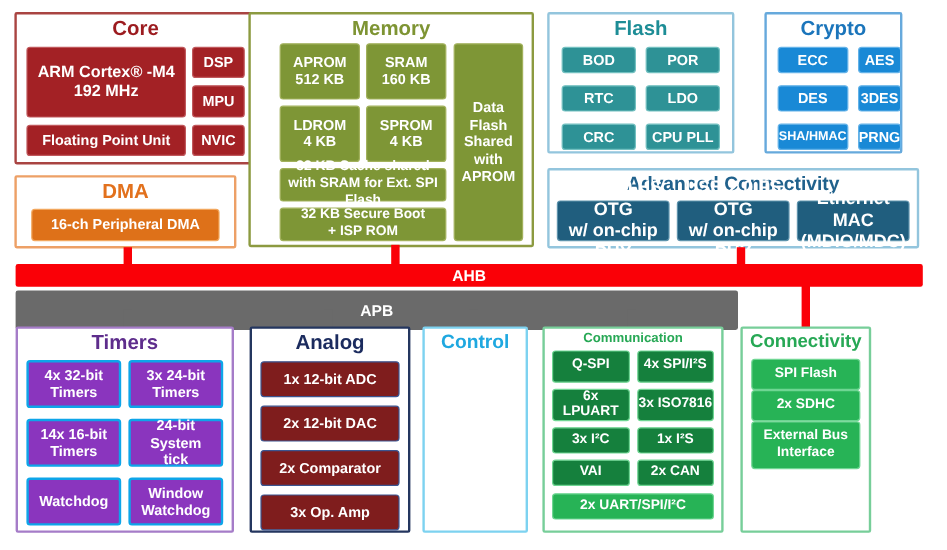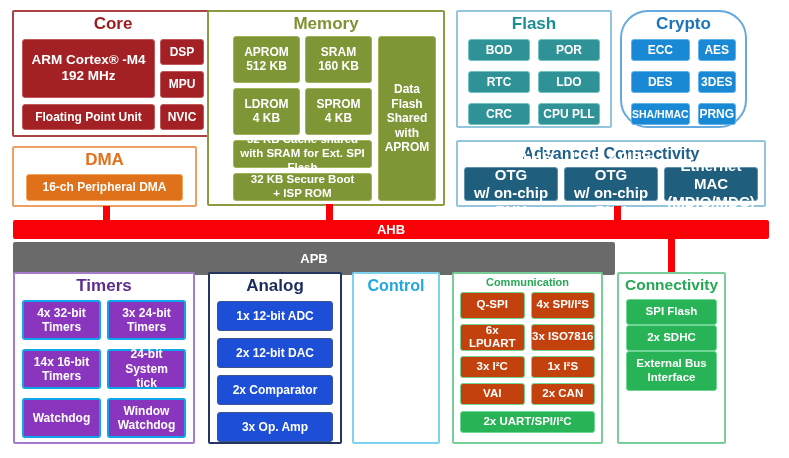--- a/index.html
+++ b/index.html
@@ -32,21 +32,21 @@
   .mem-blk{background:#7e9636;border:1px solid #a2b15c;}
   .mem-wide{grid-column:1/3;font-size:11.5px;}
   .dataflash-blk{width:58px;font-size:12px;}
   
   .sys-box{left:456px;top:10px;width:156px;height:118px;border-color:#93c5dd;}
   .sys-box .box-title{color:#1d8d96;}
   .sys-grid{display:grid;grid-template-columns:1fr 1fr;grid-template-rows:22px 22px 22px;
             gap:10px 8px;margin:3px 10px 0 10px;}
   .sys-blk{background:#2e9296;border:1px solid #72c0c0;}
   
-  .cry-box{left:620px;top:10px;width:127px;height:118px;border-color:#66a9dc;border-radius:28px;}
+  .cry-box{left:637px;top:10px;width:115px;height:118px;border-color:#66a9dc;}
   .cry-box .box-title{color:#1b75bb;}
   .cry-grid{display:grid;grid-template-columns:1fr 1fr;grid-template-rows:22px 22px 22px;
             gap:10px 8px;margin:3px 9px 0 9px;}
   .cry-blk{background:#1989d6;border:1px solid #63b2e8;}
   .small-txt{font-size:10.5px;}
   
   .adv-box{left:456px;top:140px;width:310px;height:67px;border-color:#93c5dd;}
   .adv-box .box-title{color:#20618c;font-size:16px;}
   .adv-row{display:flex;gap:6px;margin:2px 6px 0 6px;}
   .adv-blk{flex:1;height:34px;background:#205e7e;border:1px solid #5e93ac;font-size:15px;}
@@ -58,32 +58,32 @@
   
   .tim-box{left:13px;top:272px;width:182px;height:172px;border-color:#a57cc8;}
   .tim-box .box-title{color:#5e2d8c;}
   .tim-grid{display:grid;grid-template-columns:1fr 1fr;grid-template-rows:40px 40px 40px;
             gap:9px 6px;margin:2px 7px 0 7px;}
   .tim-blk{background:#8a35be;border:2px solid #0ea5e9;}
   
   .ana-box{left:208px;top:272px;width:134px;height:172px;border-color:#24365f;}
   .ana-box .box-title{color:#1b2b5e;}
   .ana-col{display:flex;flex-direction:column;gap:7px;margin:3px 7px 0 7px;}
-  .ana-blk{height:30px;background:#1d4ed8;border:1px solid #3c5590;}
+  .ana-blk{height:30px;background:#7f1d1d;border:1px solid #3c5590;}
   
   .ctl-box{left:352px;top:272px;width:88px;height:172px;border-color:#7dd2f0;}
   .ctl-box .box-title{color:#1fa8e0;font-size:16px;}
   .ctl-col{display:flex;flex-direction:column;gap:7px;margin:3px 7px 0 7px;}
   .ctl-blk{height:29px;background:#19b5ec;border:1px solid #77d7f5;font-size:11.5px;}
   
   .com-box{left:452px;top:272px;width:151px;height:172px;border-color:#77ce99;}
   .com-box .box-title{color:#27a855;font-size:11px;}
   .com-grid{display:grid;grid-template-columns:1fr 1fr;grid-template-rows:27px 27px 22px 22px;
             gap:5px 6px;margin:2px 6px 0 6px;}
-  .com-blk{background:#c2410c;border:1px solid #6fd693;font-size:11.5px;}
+  .com-blk{background:#15803d;border:1px solid #6fd693;font-size:11.5px;}
   .com-wide{height:22px;margin:6px 6px 0 6px;background:#27b356;border:1px solid #6fd693;font-size:11.5px;}
   
   .con-box{left:617px;top:272px;width:109px;height:172px;border-color:#77ce99;}
   .con-box .box-title{color:#27a855;font-size:15.5px;}
   .con-col{display:flex;flex-direction:column;gap:0;margin:3px 7px 0 7px;}
   .con-blk{height:26px;background:#27b356;border:1px solid #6fd693;font-size:11.5px;}
   .con-blk.tall{height:40px;}
 </style>
 </head>
 <body>

